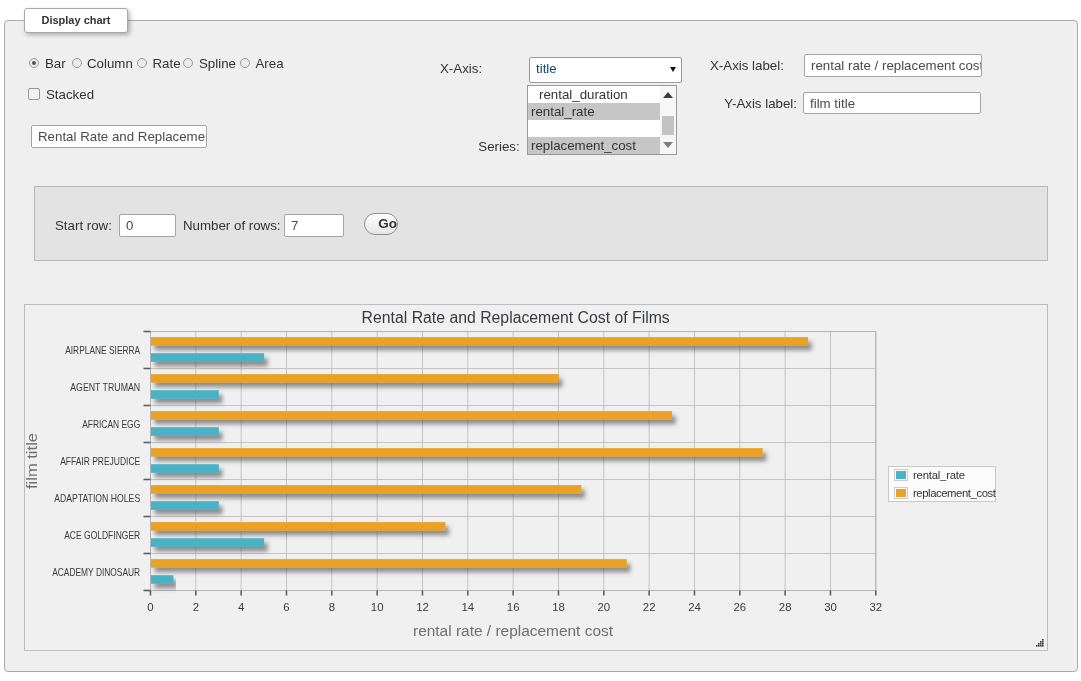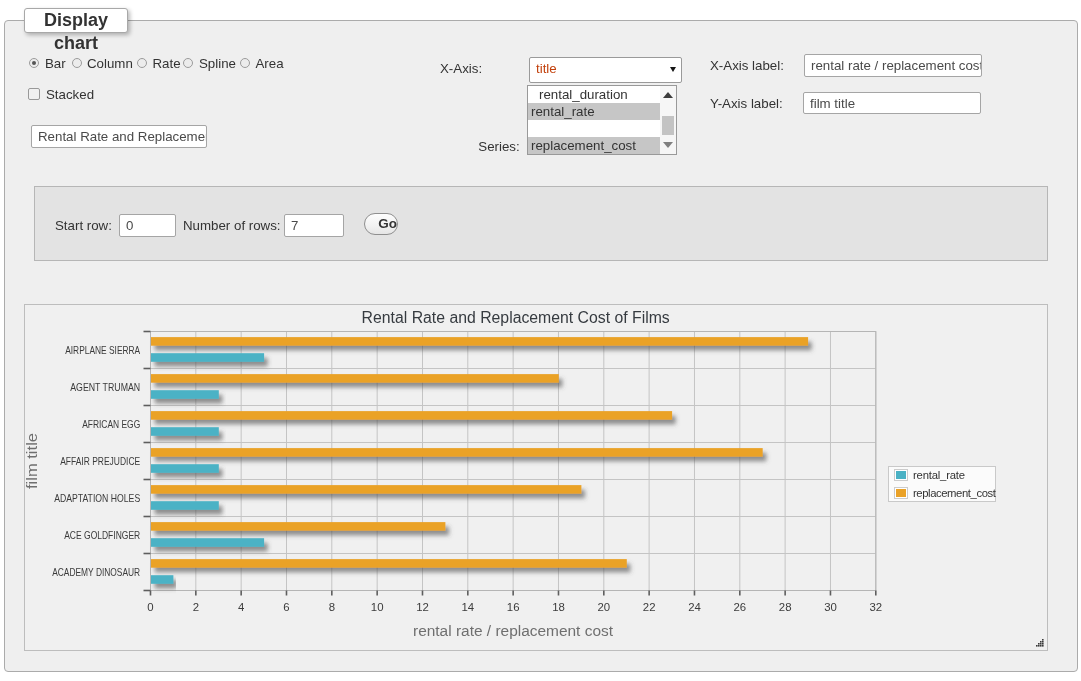--- a/index.html
+++ b/index.html
@@ -2,58 +2,58 @@
 <html><head><meta charset="utf-8"><title>chart</title><style>
 *{margin:0;padding:0;box-sizing:border-box}
 html,body{width:1081px;height:681px;background:#ffffff;font-family:"Liberation Sans",sans-serif;font-size:13.3px;color:#333;position:relative;overflow:hidden}
 .a{position:absolute}
 .inp{position:absolute;background:#fff;border:1px solid #a5a5a5;border-radius:2px;font-size:13.3px;color:#4a4a4a;line-height:21px;padding-left:6px;white-space:nowrap;overflow:hidden}
 .lbl{position:absolute;color:#333;white-space:nowrap}
 </style></head><body>
 
 <div class="a" style="left:4px;top:20px;width:1074px;height:652px;background:#efefef;border:1px solid #ababab;border-radius:4px"></div>
 
-<div class="a" style="left:24px;top:8px;width:104px;height:25px;background:#fff;border:1px solid #a8a8a8;border-radius:3px;box-shadow:2px 2px 4px rgba(0,0,0,.28);font-weight:bold;font-size:18px;line-height:23px;text-align:center;color:#333">Display chart</div>
+<div class="a" style="left:24px;top:8px;width:104px;height:25px;background:#fff;border:1px solid #a8a8a8;border-radius:3px;box-shadow:2px 2px 4px rgba(0,0,0,.28);font-weight:bold;font-size:11px;line-height:23px;text-align:center;color:#333">Display chart</div>
 
 <span class="a" style="left:29px;top:58px;width:10px;height:10px;border:1px solid #9b9b9b;border-radius:50%;background:#ececec"></span>
 <span class="a" style="left:32px;top:61px;width:4px;height:4px;border-radius:50%;background:#555"></span>
 <span class="lbl" style="left:45px;top:56px">Bar</span>
 <span class="a" style="left:71.5px;top:58px;width:10px;height:10px;border:1px solid #9b9b9b;border-radius:50%;background:#ececec"></span>
 <span class="lbl" style="left:87px;top:56px">Column</span>
 <span class="a" style="left:136.5px;top:58px;width:10px;height:10px;border:1px solid #9b9b9b;border-radius:50%;background:#ececec"></span>
 <span class="lbl" style="left:152.5px;top:56px">Rate</span>
 <span class="a" style="left:183px;top:58px;width:10px;height:10px;border:1px solid #9b9b9b;border-radius:50%;background:#ececec"></span>
 <span class="lbl" style="left:199px;top:56px">Spline</span>
 <span class="a" style="left:239.5px;top:58px;width:10px;height:10px;border:1px solid #9b9b9b;border-radius:50%;background:#ececec"></span>
 <span class="lbl" style="left:255.5px;top:56px">Area</span>
 
 <span class="a" style="left:28px;top:88px;width:12px;height:12px;border:1px solid #999;border-radius:2px;background:#f1f1f1"></span>
 <span class="lbl" style="left:46px;top:87px">Stacked</span>
 
 <div class="inp" style="left:31px;top:125px;width:176px;height:23px">Rental Rate and Replacemen</div>
 
 <span class="lbl" style="left:440px;top:61px;width:85px;text-align:left">X-Axis:</span>
-<div class="inp" style="left:529px;top:57px;width:153px;height:26px;border-color:#9a9a9a;border-radius:2px;color:#c2410c">title</div>
+<div class="inp" style="left:529px;top:57px;width:153px;height:26px;border-color:#9a9a9a;border-radius:2px;color:#0c4a6e">title</div>
 <span class="a" style="left:670px;top:66.5px;width:0;height:0;border-left:3.5px solid transparent;border-right:3.5px solid transparent;border-top:5px solid #151515"></span>
 
 <span class="lbl" style="left:456px;top:139px;width:86px;text-align:center">Series:</span>
 <div class="a" style="left:527px;top:85px;width:150px;height:70px;background:#fff;border:1px solid #999"></div>
 <div class="a" style="left:528px;top:86px;width:132px;height:17px;line-height:17px;padding-left:11px;color:#333">rental_duration</div>
 <div class="a" style="left:528px;top:103px;width:132px;height:17px;line-height:17px;padding-left:3px;color:#333;background:#c6c6c6">rental_rate</div>
 <div class="a" style="left:528px;top:136px;width:132px;height:17px;line-height:17px;padding-left:15px;color:#b91c1c">length</div>
 <div class="a" style="left:528px;top:137px;width:132px;height:17px;line-height:17px;padding-left:3px;color:#333;background:#c6c6c6">replacement_cost</div>
 
 <div class="a" style="left:660px;top:86px;width:16px;height:68px;background:#f6f6f6"></div>
 <div class="a" style="left:663px;top:92px;width:0;height:0;border-left:5px solid transparent;border-right:5px solid transparent;border-bottom:6px solid #3c3c3c"></div>
 <div class="a" style="left:662px;top:116px;width:12px;height:19px;background:#c3c3c3"></div>
 <div class="a" style="left:663px;top:142px;width:0;height:0;border-left:5px solid transparent;border-right:5px solid transparent;border-top:6px solid #808080"></div>
 
 <span class="lbl" style="left:710px;top:58px;width:86px;">X-Axis label:</span>
 <div class="inp" style="left:804px;top:54px;width:178px;height:23px">rental rate / replacement cost</div>
-<span class="lbl" style="left:710px;top:96px;width:87px;text-align:left">Y-Axis label:</span>
+<span class="lbl" style="left:710px;top:96px;width:87px;text-align:right">Y-Axis label:</span>
 <div class="inp" style="left:803px;top:92px;width:178px;height:22px">film title</div>
 
 <div class="a" style="left:34px;top:186px;width:1014px;height:75px;background:#e3e3e3;border:1px solid #b6b6b6"></div>
 <span class="lbl" style="left:55px;top:218px">Start row:</span>
 <div class="inp" style="left:119px;top:214px;width:57px;height:23px">0</div>
 <span class="lbl" style="left:183px;top:218px">Number of rows:</span>
 <div class="inp" style="left:284px;top:214px;width:60px;height:23px">7</div>
 <div class="a" style="left:364px;top:213px;width:34px;height:22px;border:1px solid #8f8f8f;border-radius:11px;background:linear-gradient(#fdfdfd,#f1f1f1 60%,#e5e5e5);text-align:right;line-height:20px;font-size:13.5px;font-weight:bold;color:#333">Go</div>
 
 <div class="a" style="left:24px;top:304px;width:1024px;height:347px;background:#f0f0f0;border:1px solid #bdbdbd">

